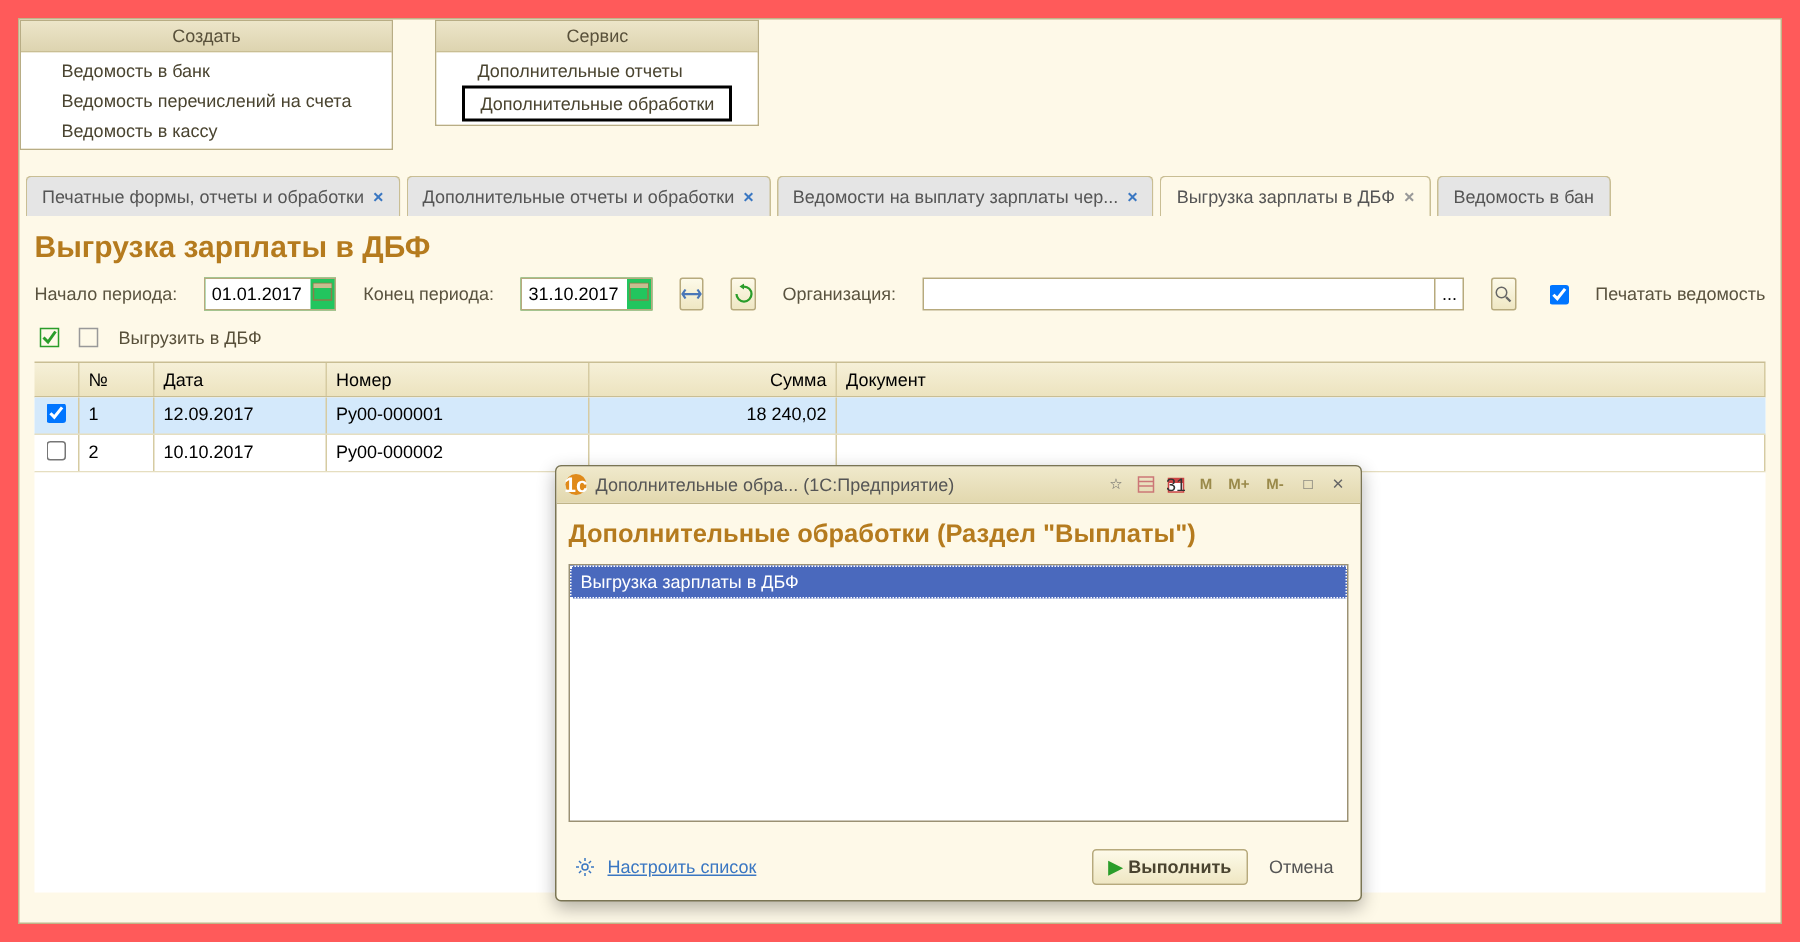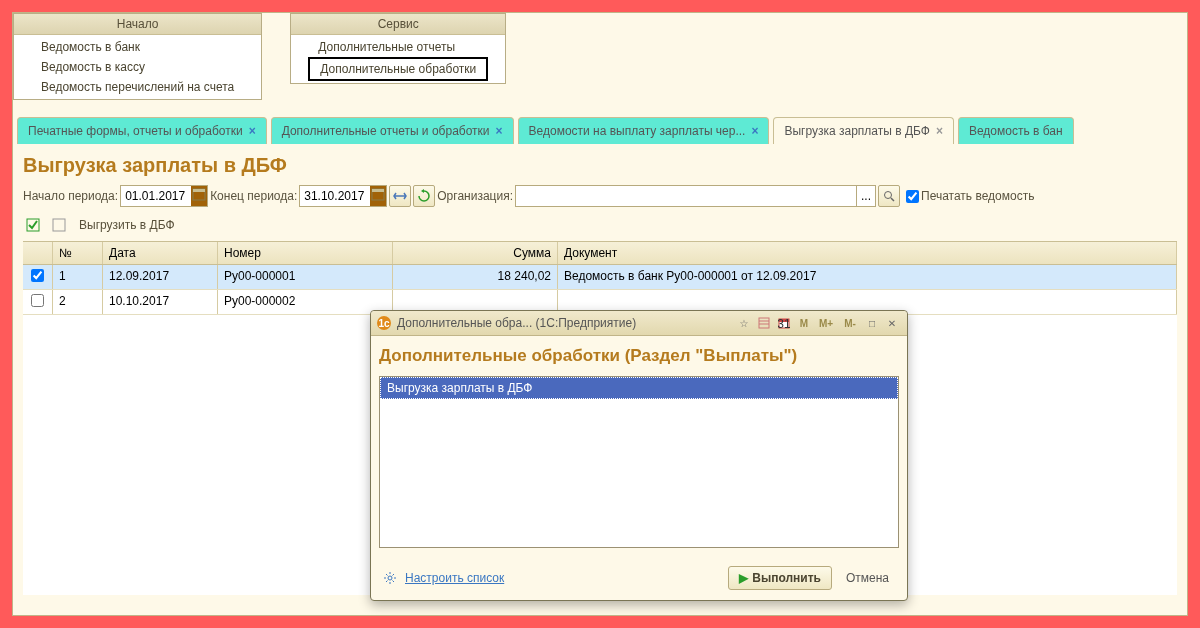--- a/index.html
+++ b/index.html
@@ -7,30 +7,30 @@
 .app-frame { position: absolute; top: 12px; left: 12px; right: 12px; bottom: 12px; background: #fef9e8; border: 1px solid #c0b488; overflow: hidden; }
 .top-menus { display: flex; align-items: flex-start; gap: 8px; padding: 0; }
 .menu-panel { border: 1px solid #b8ad85; background: #f3eed6; min-width: 240px; }
 .menu-header { background: linear-gradient(#ece5c9,#ddd4b0); text-align: center; padding: 3px 6px; color: #58503a; border-bottom: 1px solid #c9be94; }
 .menu-body { background: #fff; padding: 2px 17px; }
 .menu-item { padding: 3px 10px; color: #4a4430; cursor: pointer; }
 .menu-item.highlight { border: 2px solid #000; }
 .menu-panel.service { min-width: 185px; margin-left: 20px; }
 
 .tabbar { display: flex; gap: 4px; padding: 6px 4px 0; margin-top: 10px; align-items: flex-end; overflow: hidden; }
-.tab { display: flex; align-items: center; gap: 6px; background: #5eead4; border: 1px solid #c9be94; border-bottom: none; padding: 6px 10px; border-radius: 4px 4px 0 0; color: #555; white-space: nowrap; cursor: pointer; }
+.tab { display: flex; align-items: center; gap: 6px; background: #e5e5e5; border: 1px solid #c9be94; border-bottom: none; padding: 6px 10px; border-radius: 4px 4px 0 0; color: #555; white-space: nowrap; cursor: pointer; }
 .tab.active { background: #fef9e8; border-bottom: 1px solid #fef9e8; position: relative; top: 1px; }
 .tab-close { color: #3a77c2; font-weight: bold; cursor: pointer; }
 .tab.active .tab-close { color: #999; }
 
 .page-title { color: #b57b1e; font-size: 20px; font-weight: bold; padding: 10px 10px 8px; }
 
-.filter-bar { display: flex; align-items: center; gap: 2px; padding: 0 10px 8px; flex-wrap: nowrap; }
+.filter-bar { display: flex; align-items: center; gap: 18px; padding: 0 10px 8px; flex-wrap: nowrap; }
 .filter-bar label { color: #5a533f; white-space: nowrap; }
-.date-input { display: inline-flex; border: 1px solid #b7aa7d; background: #a16207; }
+.date-input { display: inline-flex; border: 1px solid #b7aa7d; background: #22c55e; }
 .date-input input { border: none; padding: 3px 4px; width: 70px; outline: none; }
 .icon-btn { border: 1px solid #b7aa7d; background: linear-gradient(#fdfae9,#efe7c3); width: 22px; height: 22px; display: flex; align-items: center; justify-content: center; cursor: pointer; border-radius: 2px; }
 .icon-calendar { width: 16px; height: 16px; display: flex; align-items: center; justify-content: center; }
 .org-select { display: inline-flex; border: 1px solid #b7aa7d; background: #fff; }
 .org-select input { border: none; width: 340px; padding: 3px; outline: none; }
 .org-dots { border-left: 1px solid #b7aa7d; padding: 0 4px; display: flex; align-items: center; cursor: pointer; }
 
 .toolbar { display: flex; align-items: center; gap: 6px; padding: 0 10px 6px; }
 .tool-icon { width: 20px; height: 20px; display: flex; align-items: center; justify-content: center; cursor: pointer; }
 .export-btn { color: #58503a; cursor: pointer; padding: 2px 4px; }
@@ -45,21 +45,21 @@
 .col-sum { width: 165px; text-align: right; }
 .col-doc { flex: 1; }
 .grid-body { background: #fff; }
 .grid-row { display: flex; border-bottom: 1px solid #e5dec0; }
 .grid-row.sel { background: #d4e9fb; }
 .grid-row input[type=checkbox] { margin: 0; }
 .grid-space { height: 280px; background: #fff; border-top: none; }
 
 .dialog { position: absolute; top: 297px; left: 357px; width: 538px; background: #fef9e8; border: 1px solid #7a7554; border-radius: 4px; box-shadow: 0 4px 12px rgba(0,0,0,0.3); }
 .dlg-title { display: flex; align-items: center; gap: 6px; padding: 4px 6px; background: linear-gradient(#f0e9cc,#e2d8ae); border-bottom: 1px solid #c0b488; border-radius: 4px 4px 0 0; }
-.dlg-title-icon { width: 14px; height: 14px; background: #e08a1a; border-radius: 50%; display: flex; align-items: center; justify-content: center; color: #fff; font-size: 10px; font-weight: bold; }
+.dlg-title-icon { width: 14px; height: 14px; background: #e08a1a; border-radius: 50%; display: flex; align-items: center; justify-content: center; color: #fff; font-size: 14px; font-weight: bold; }
 .dlg-title-text { color: #555; flex: 1; }
 .dlg-controls { display: flex; gap: 2px; }
 .dlg-ctl { width: 18px; height: 16px; display: flex; align-items: center; justify-content: center; font-size: 10px; color: #666; cursor: pointer; }
 .dlg-body { padding: 10px 8px; }
 .dlg-heading { color: #b57b1e; font-size: 17px; font-weight: bold; margin-bottom: 10px; }
 .dlg-list { border: 1px solid #9b9173; height: 172px; background: #fff; }
 .dlg-list-item { background: #4a69bd; color: #fff; padding: 3px 6px; border: 1px dotted #fff; }
 .dlg-footer { display: flex; align-items: center; padding: 8px 12px 10px; gap: 8px; }
 .link-cfg { color: #3a77c2; text-decoration: underline; cursor: pointer; }
 .spacer { flex: 1; }
@@ -69,25 +69,25 @@
 .gear-icon { color: #3a77c2; }
 svg { display: block; }
 </style>
 </head>
 <body>
 
 <div class="app-frame">
 
   <div class="top-menus">
     <div class="menu-panel">
-      <div class="menu-header">Начало</div>
+      <div class="menu-header">Создать</div>
       <div class="menu-body">
         <div class="menu-item">Ведомость в банк</div>
+        <div class="menu-item">Ведомость перечислений на счета</div>
         <div class="menu-item">Ведомость в кассу</div>
-        <div class="menu-item">Ведомость перечислений на счета</div>
       </div>
     </div>
     <div class="menu-panel service">
       <div class="menu-header">Сервис</div>
       <div class="menu-body">
         <div class="menu-item">Дополнительные отчеты</div>
         <div class="menu-item highlight">Дополнительные обработки</div>
       </div>
     </div>
   </div>
@@ -187,21 +187,20 @@
       <div class="col-sum">Сумма</div>
       <div class="col-doc">Документ</div>
     </div>
     <div class="grid-body">
       <div class="grid-row sel">
         <div class="col-chk"><input type="checkbox" checked="" style=""></div>
         <div class="col-n">1</div>
         <div class="col-date">12.09.2017</div>
         <div class="col-num">Ру00-000001</div>
         <div class="col-sum">18 240,02</div>
-        <div class="col-doc">Ведомость в банк Ру00-000001 от 12.09.2017</div>
       </div>
       <div class="grid-row">
         <div class="col-chk"><input type="checkbox" style=""></div>
         <div class="col-n">2</div>
         <div class="col-date">10.10.2017</div>
         <div class="col-num">Ру00-000002</div>
         <div class="col-sum"></div>
         <div class="col-doc"></div>
       </div>
     </div>

